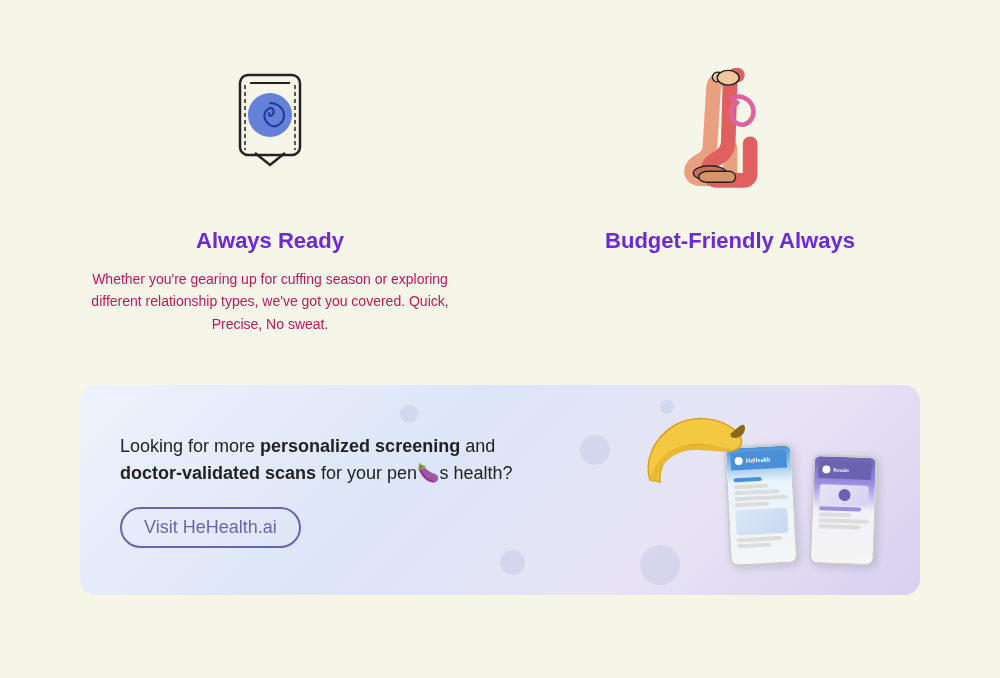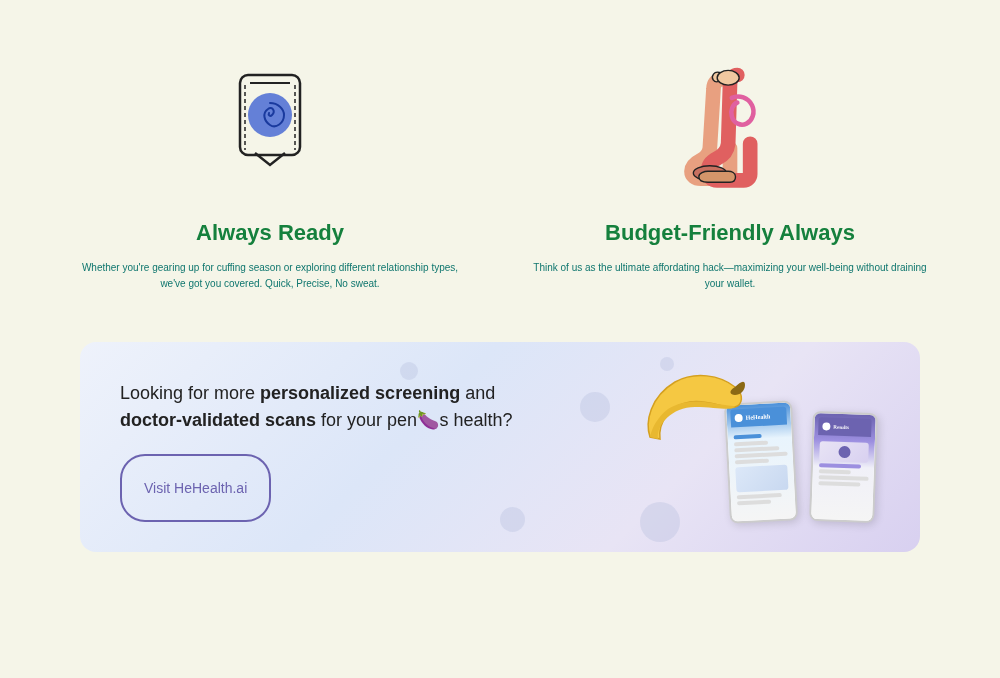--- a/index.html
+++ b/index.html
@@ -39,40 +39,41 @@
       align-items: center;
       justify-content: center;
       margin-bottom: 10px;
     }
 
     .feature-title {
       font-size: 22px;
       font-weight: 900;
       font-family: Arial, Helvetica, sans-serif;
       margin-bottom: 14px;
-      color: #15803d;
+      color: #6d28d9;
+      margin-top: 8px;
     }
 
     .feature-desc {
-      font-size: 10px;
+      font-size: 14px;
       line-height: 1.6;
-      color: #0f766e;
+      color: #be185d;
       font-family: Arial, Helvetica, sans-serif;
     }
 
     
     .banner-wrapper {
       padding: 10px 40px 30px 40px;
     }
 
     .banner {
       background: linear-gradient(135deg, #eef2fb 0%, #dce6f8 40%, #e8e4f5 70%, #d8d0f0 100%);
       border-radius: 16px;
       display: flex;
-      align-items: flex-end;
+      align-items: center;
       min-height: 160px;
       padding: 30px 40px;
       position: relative;
       overflow: hidden;
     }
 
     .banner-text-area {
       flex: 1;
       max-width: 480px;
       z-index: 1;
@@ -87,22 +88,22 @@
     }
 
     .banner-text strong {
       font-weight: 900;
     }
 
     .banner-btn {
       display: inline-block;
       border: 2px solid #6c63b0;
       border-radius: 25px;
-      padding: 24px 22px;
-      font-size: 14px;
+      padding: 8px 22px;
+      font-size: 18px;
       color: #6c63b0;
       font-family: Arial, Helvetica, sans-serif;
       cursor: pointer;
       background: transparent;
       font-weight: 500;
     }
 
     .banner-image-area {
       flex: 0 0 340px;
       height: 150px;
@@ -224,21 +225,20 @@
 
           <path d="M36 110 C32 110, 26 112, 26 116 C26 120, 30 122, 36 122 L60 122 C64 122, 66 120, 66 116 C66 112, 62 110, 58 110 Z" fill="#d4956a" stroke="#222" stroke-width="1.5"></path>
 
           <path d="M62 30 C70 26, 80 30, 84 38 C88 46, 84 55, 78 58 C72 61, 64 58, 62 50 C60 44, 63 37, 68 35" fill="none" stroke="#e060a0" stroke-width="5" stroke-linecap="round"></path>
 
           <path d="M55 8 C52 2, 45 0, 42 4 C39 8, 42 14, 48 12" fill="#f0c8a0" stroke="#222" stroke-width="1.5"></path>
           <ellipse cx="58" cy="8" rx="12" ry="8" fill="#f0c8a0" stroke="#222" stroke-width="1.5"></ellipse>
         </svg>
       </div>
       <h3 class="feature-title">Budget-Friendly Always</h3>
-      <p class="feature-desc">Think of us as the ultimate affordating hack—maximizing your well-being without draining your wallet.</p>
     </div>
 
   </div>
 
   <div class="banner-wrapper">
     <div class="banner">
 
       <div class="circle-deco" style="width:18px;height:18px;top:20px;left:320px;"></div>
       <div class="circle-deco" style="width:30px;height:30px;top:50px;left:500px;"></div>
       <div class="circle-deco" style="width:25px;height:25px;bottom:20px;left:420px;"></div>

